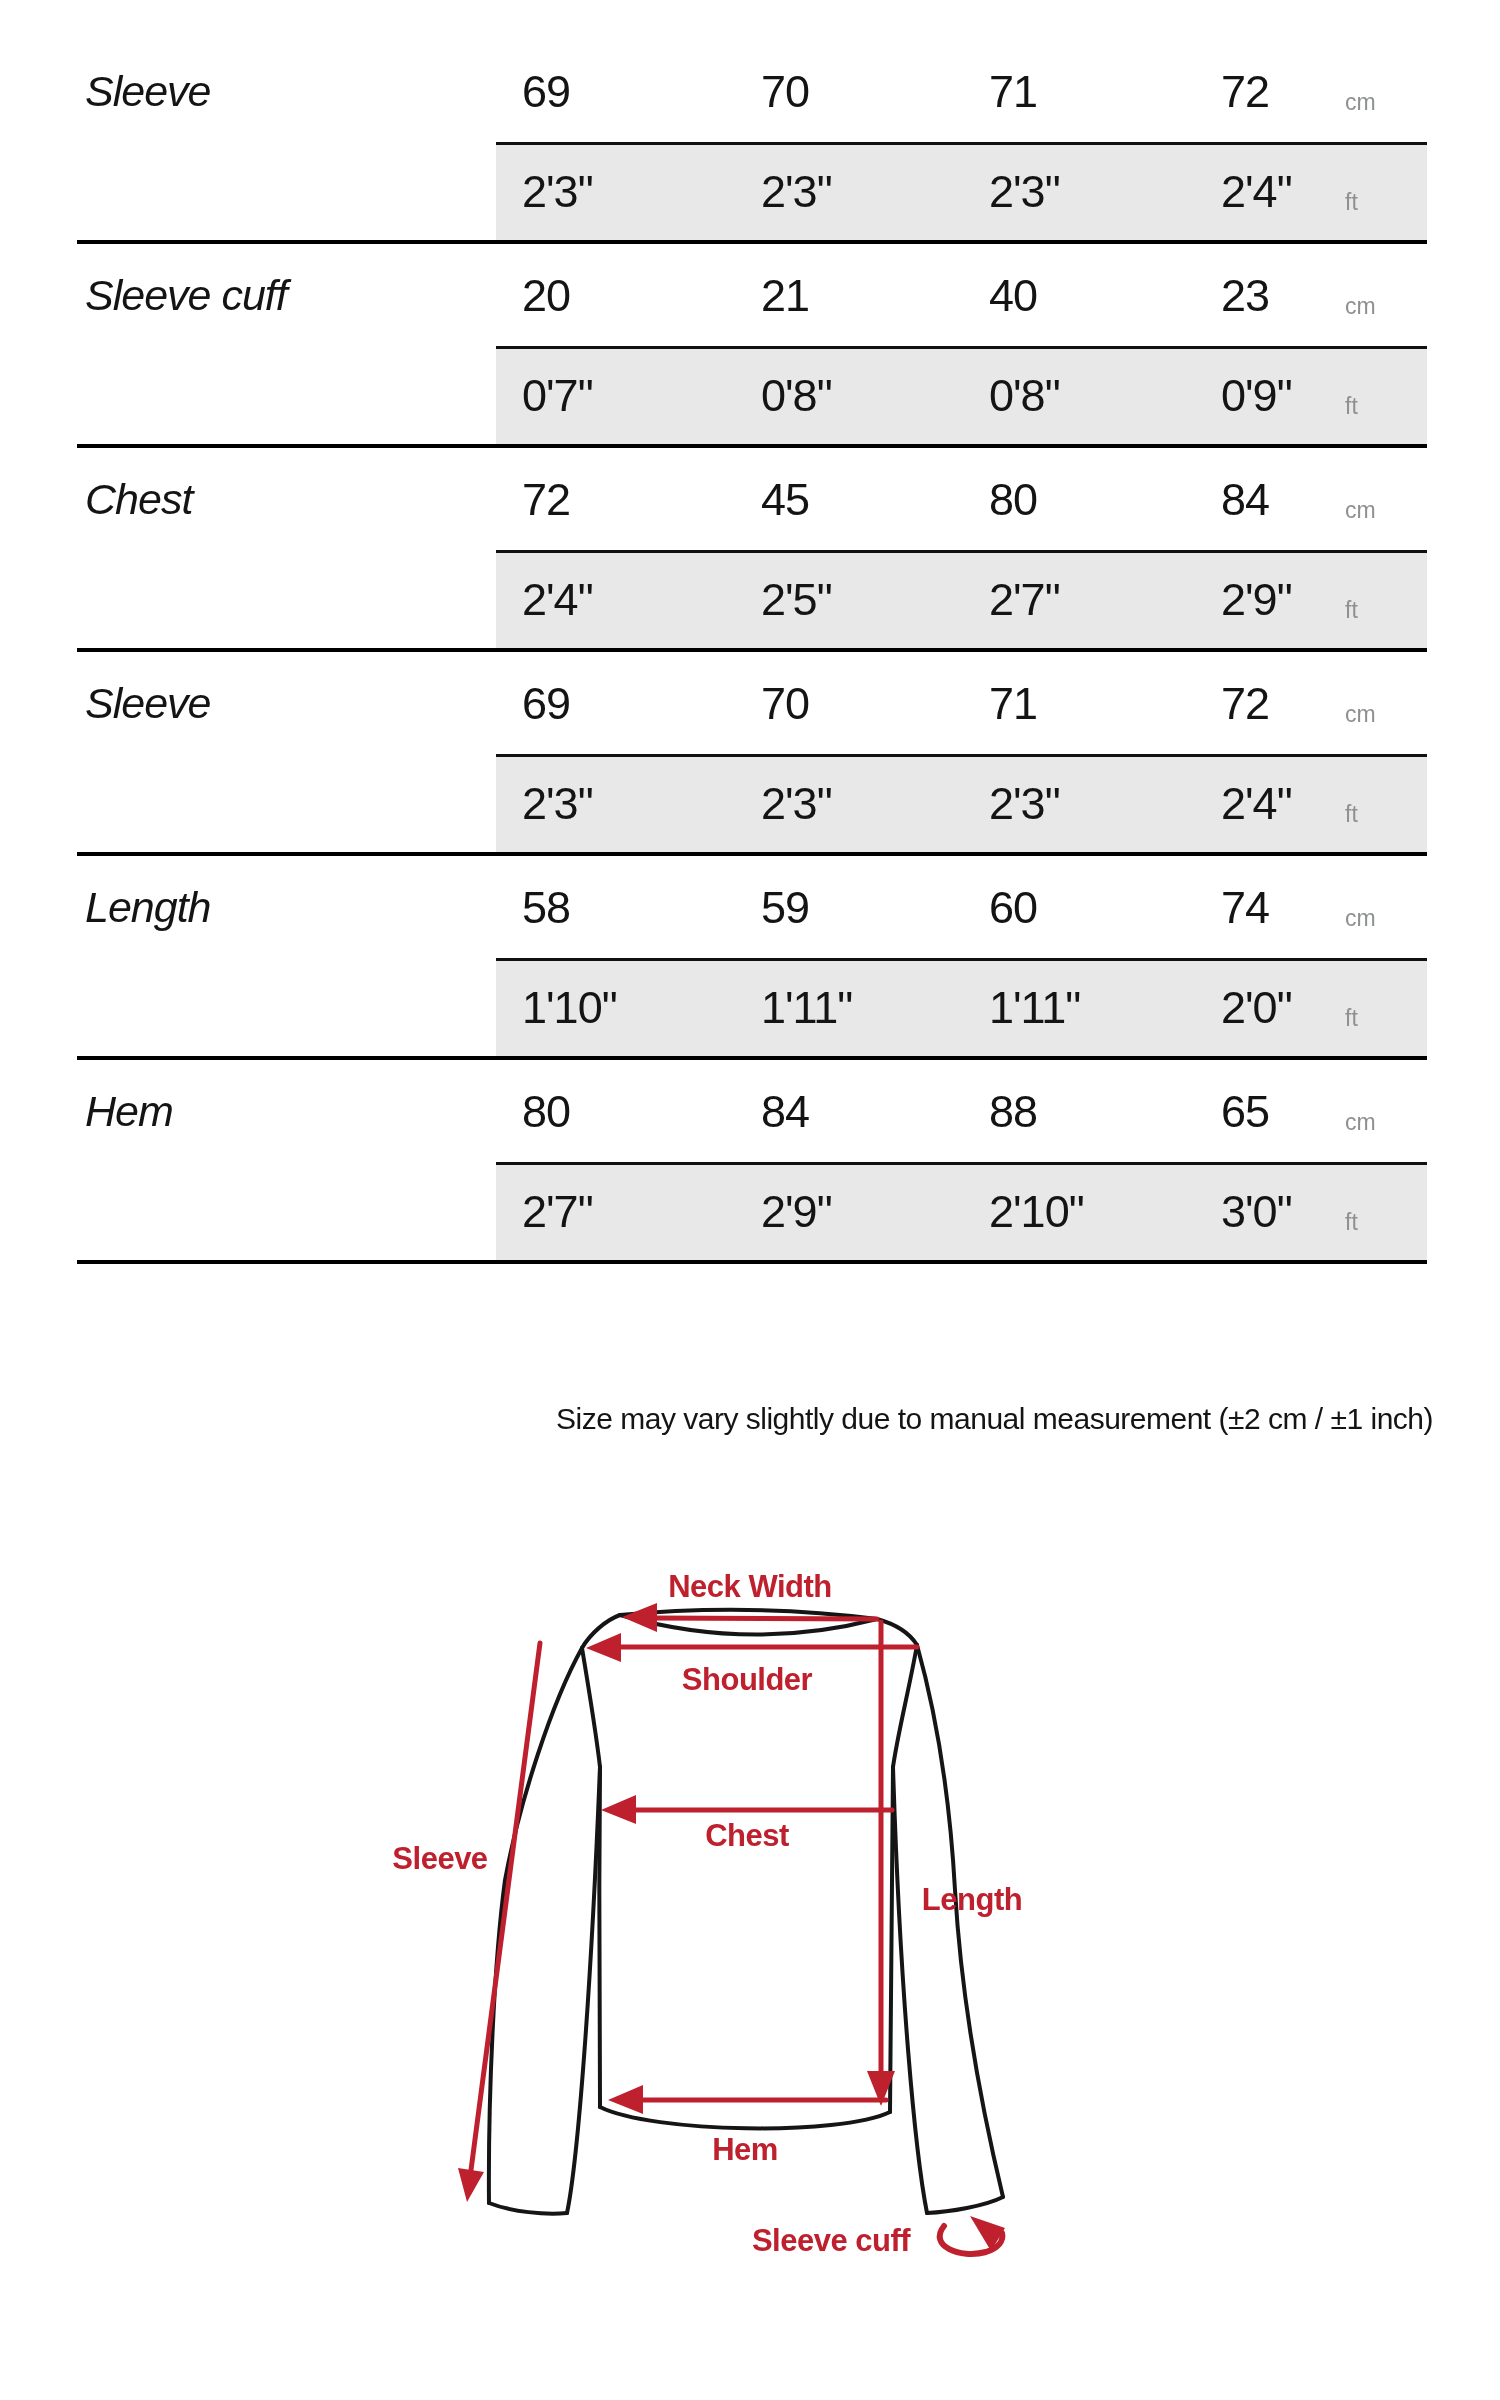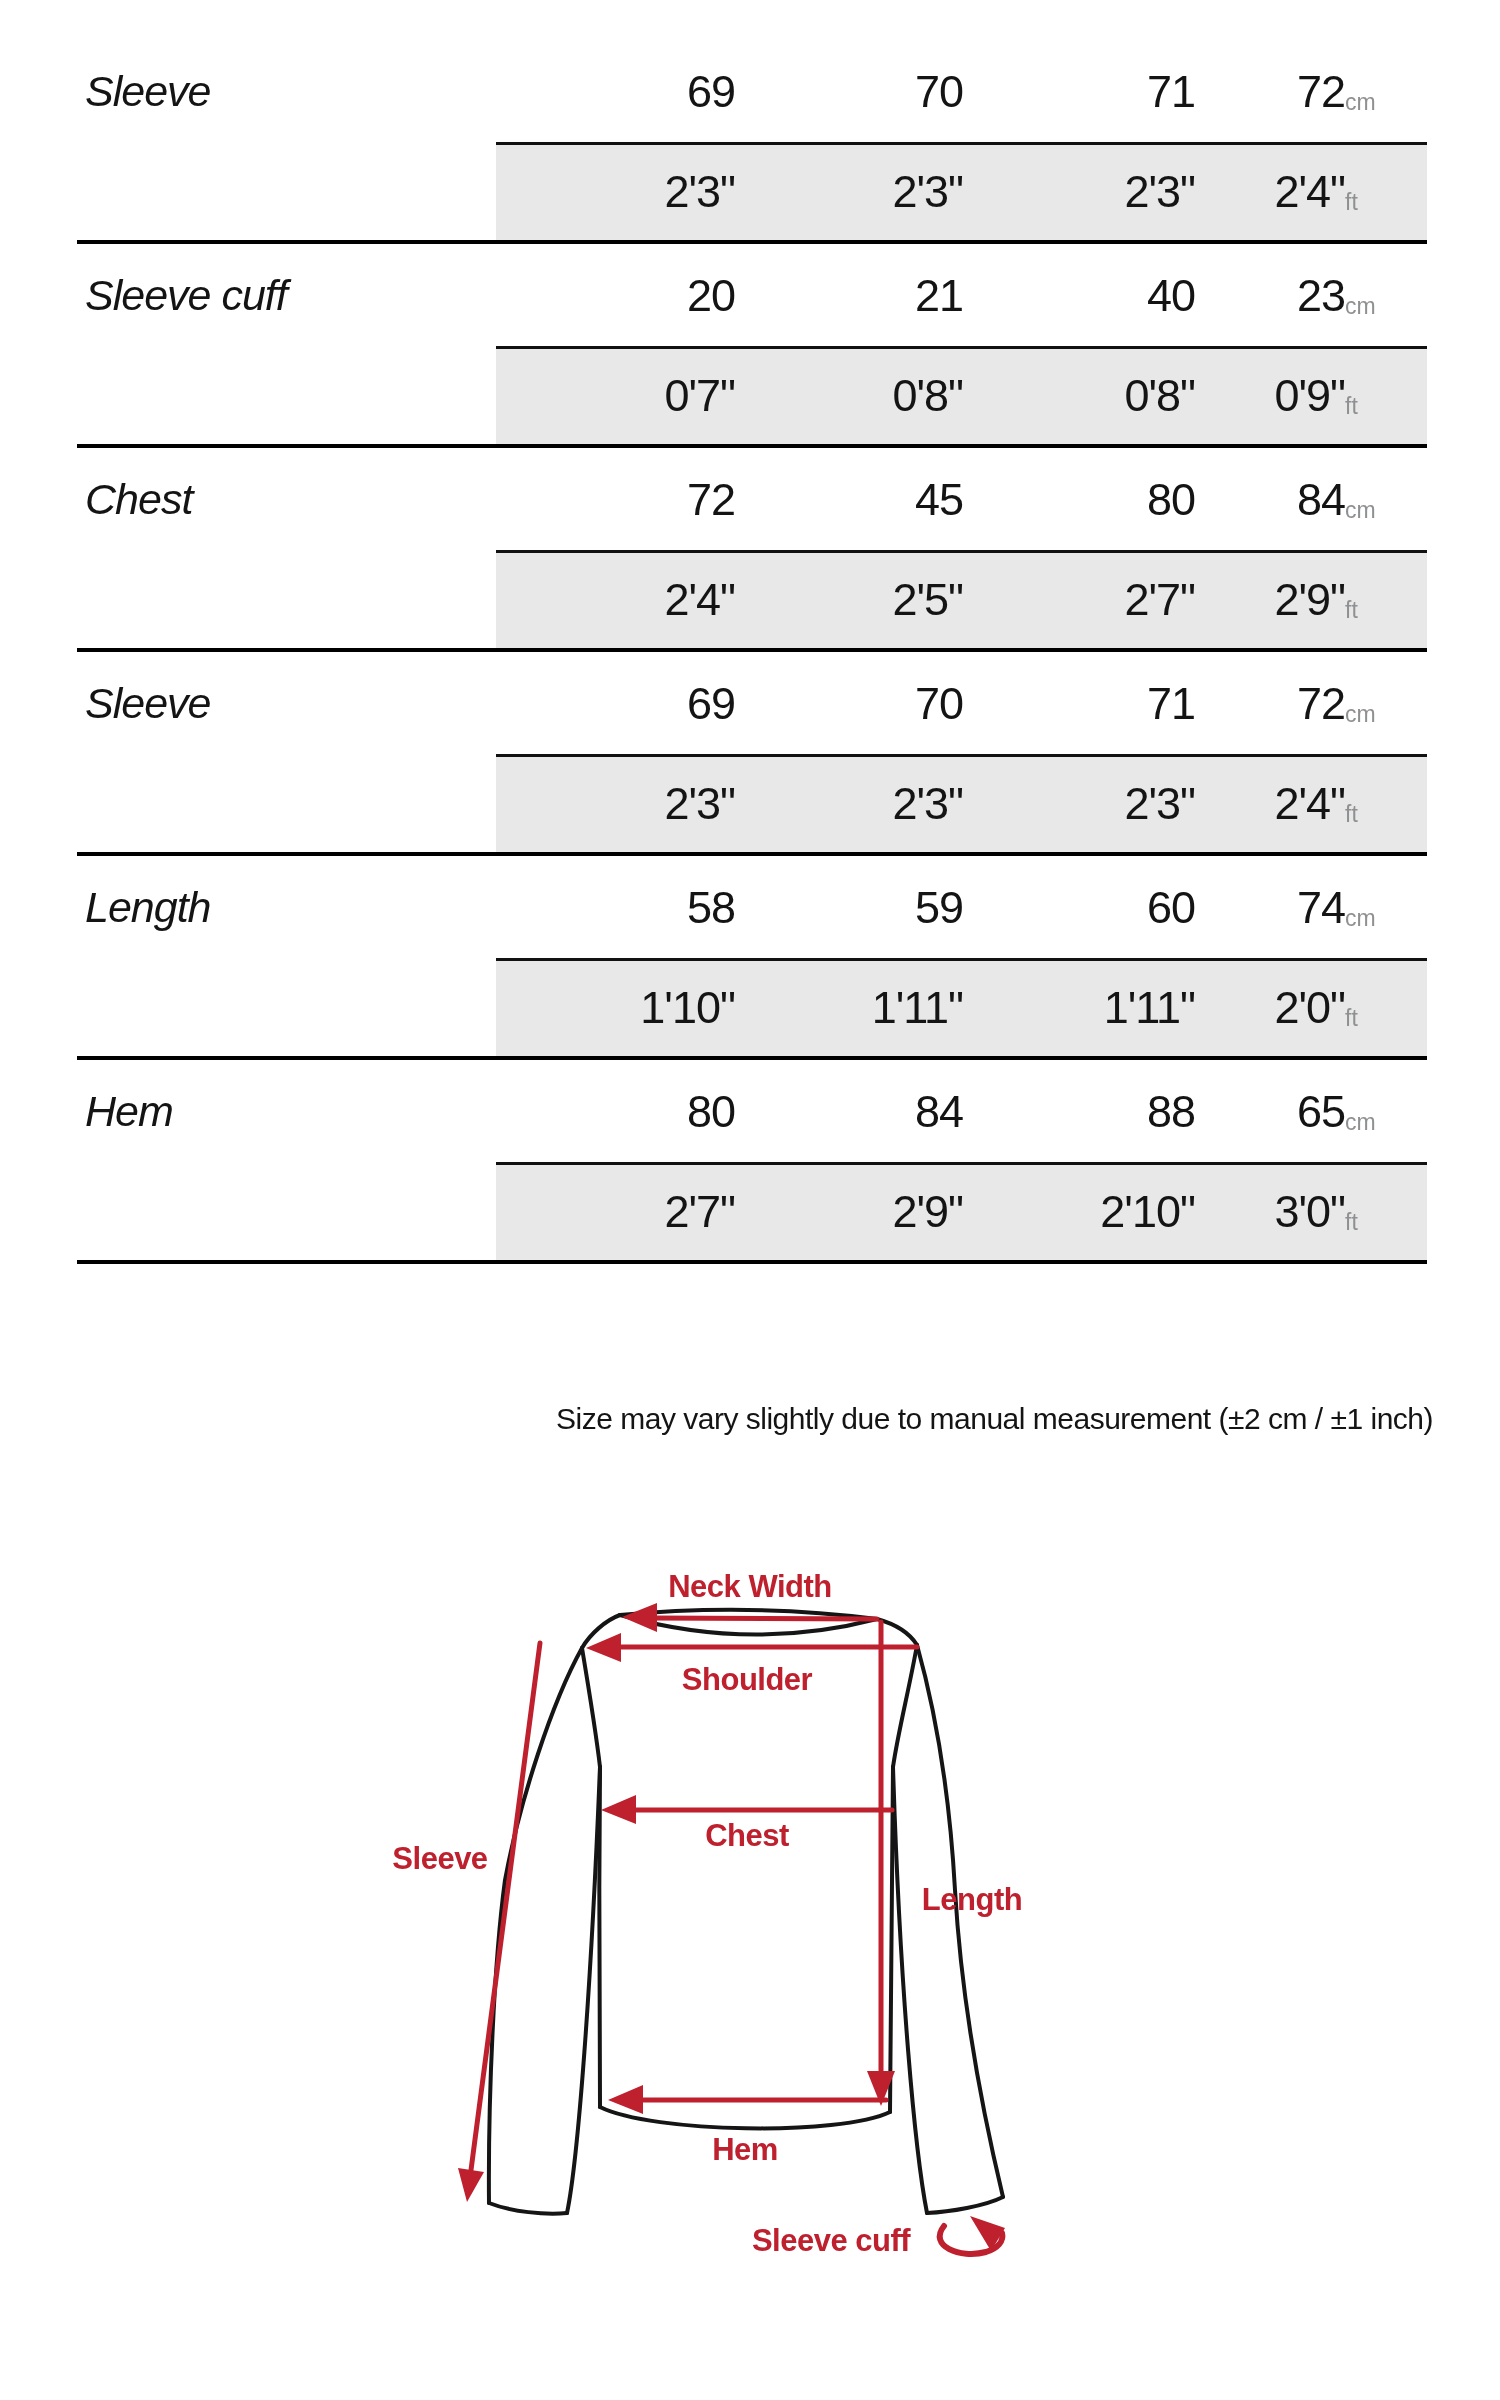--- a/index.html
+++ b/index.html
@@ -14,21 +14,21 @@
     grid-template-columns:419px 239px 228px 232px 150px 82px;
     box-sizing:border-box;
   }
   .t-head{height:116px;align-items:center;border-bottom:4px solid #000;}
   .col-h{font-weight:bold;font-size:48px;padding-left:26px;letter-spacing:-1px;}
   .t-row{height:102px;align-items:center;position:relative;}
   .t-row.ft-row{border-bottom:4px solid #000;}
   .ft-band{position:absolute;left:419px;right:0;top:0;bottom:0;background:#e8e8e8;border-top:3px solid #111;}
   .cell{position:relative;line-height:1;}
   .row-label{font-style:italic;font-size:43px;padding-left:8px;letter-spacing:-1px;}
-  .val{font-size:45px;padding-left:26px;letter-spacing:-1px;text-align:right;}
+  .val{font-size:45px;padding-left:26px;letter-spacing:-1px;}
   .unit{font-size:23px;color:#8e9092;text-align:left;padding-right:24px;top:11px;}
   #table-note{
     position:absolute;left:77px;top:1402px;width:1356px;text-align:right;
     font-size:30px;letter-spacing:-0.5px;color:#141414;
   }
   
   #diagram-svg{position:absolute;left:0;top:0;width:1500px;height:2400px;}
   .garment{fill:none;stroke:#151515;stroke-width:4;stroke-linecap:round;stroke-linejoin:round;}
   .redline{fill:none;stroke:#be202e;stroke-width:5;stroke-linecap:round;}
   .redhead{fill:#be202e;stroke:none;}

